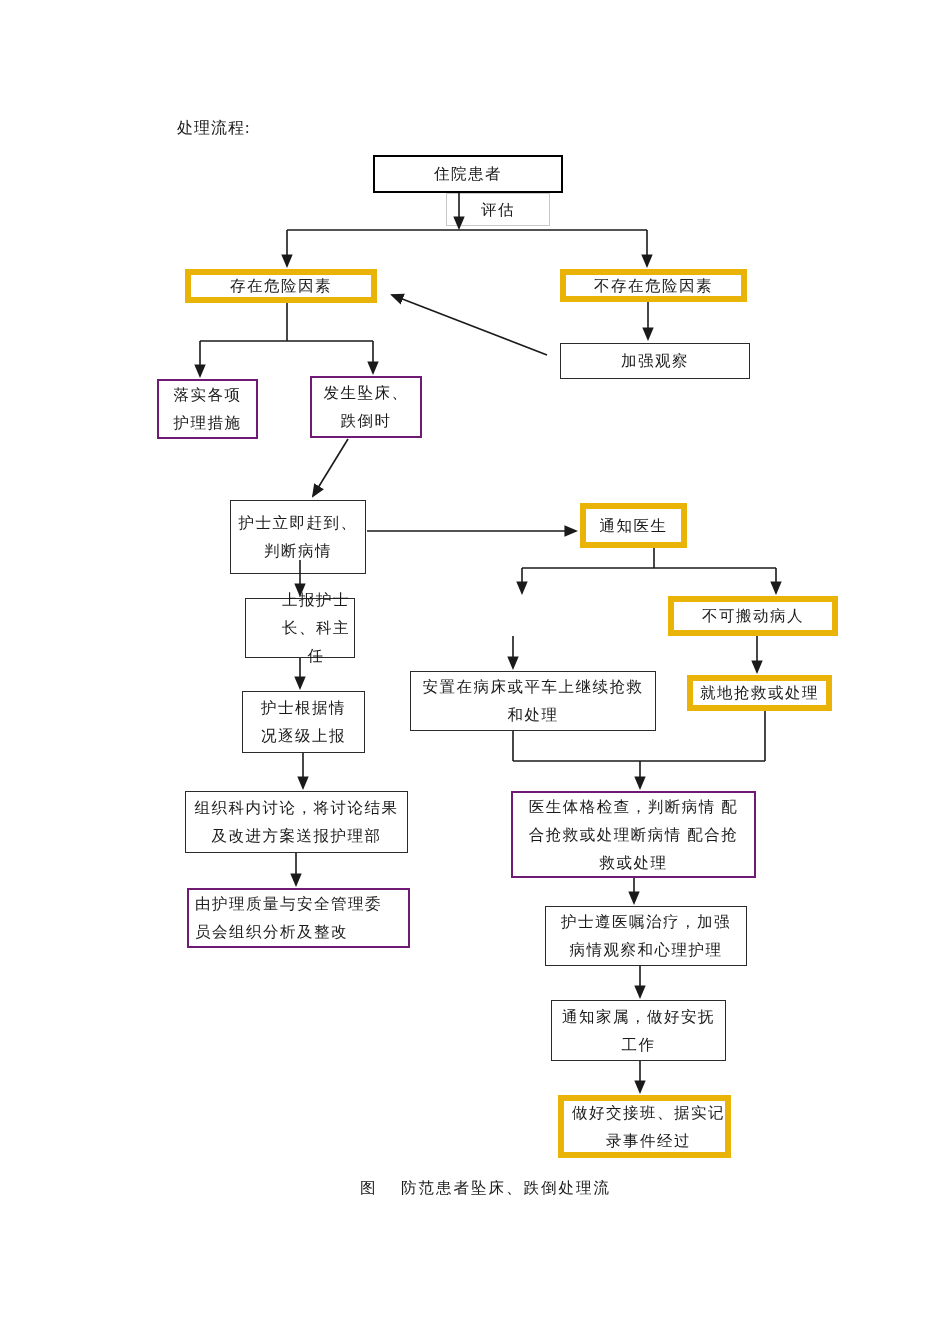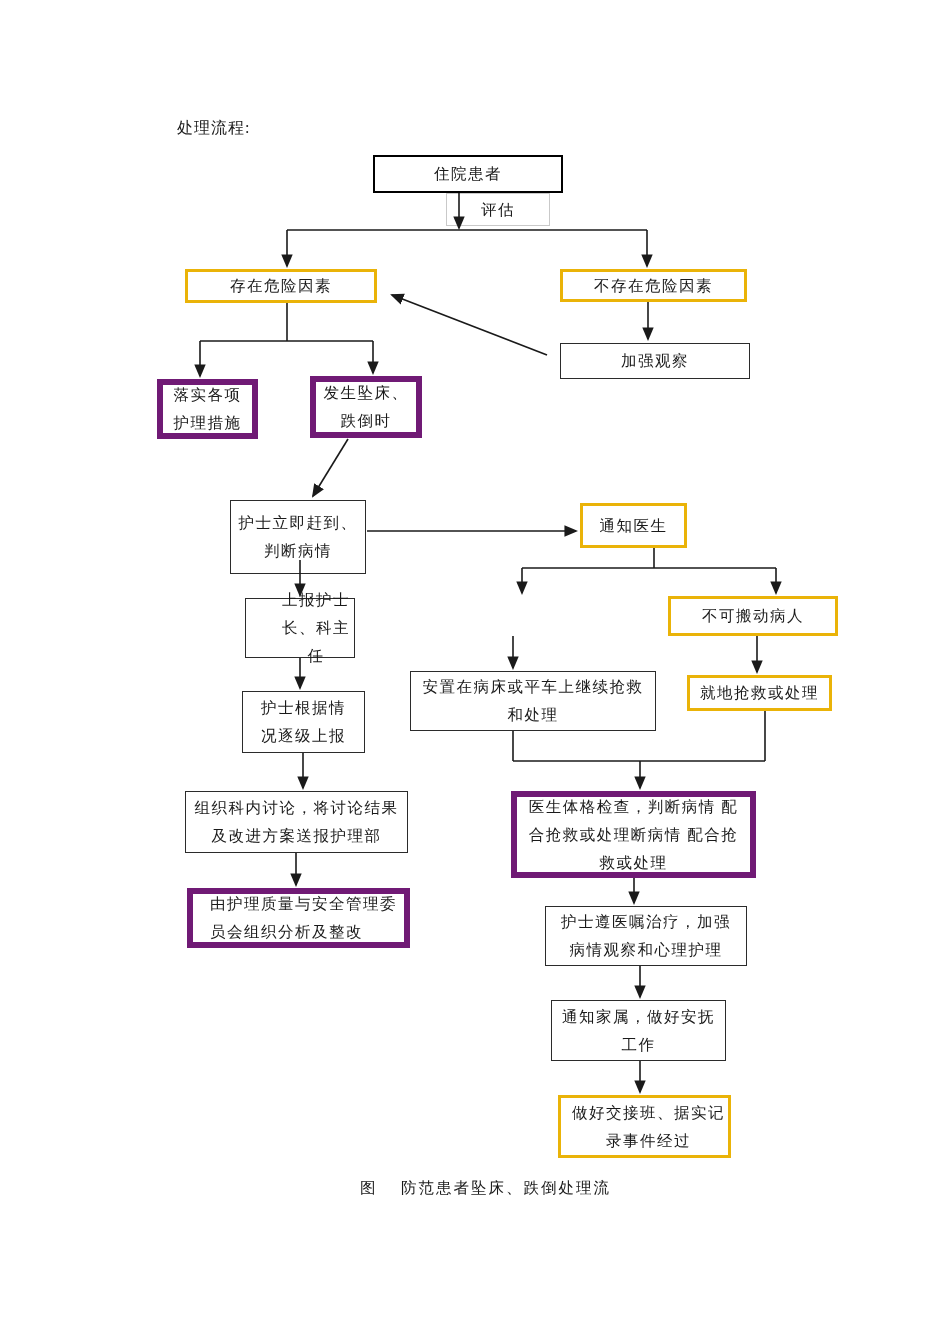--- a/index.html
+++ b/index.html
@@ -10,26 +10,26 @@
   }
   #title{
     position:absolute;left:145px;top:118px;font-size:16px;letter-spacing:1px;margin-left:32px;
   }
   #canvas{position:absolute;left:0;top:8px;width:950px;height:1344px;}
   .node{
     position:absolute;display:flex;flex-direction:column;justify-content:center;
     align-items:center;text-align:center;font-size:15.5px;line-height:28px;
     letter-spacing:1.5px;background:#ffffff;box-sizing:border-box;z-index:2;
   }
-  .node.b-thin{border:3px solid #eab308;}
+  .node.b-thin{border:6px solid #eab308;}
   .node.b-medium{border:1.5px solid #2b2b2b;}
-  .node.b-bold{border:6px solid #701a75;}
+  .node.b-bold{border:2px solid #701a75;}
   .node.b-boldest{border:2.5px solid #000000;}
   .node.b-light{border:1px solid #c9c9c9;z-index:1;}
-  .node.align-left{align-items:flex-start;text-align:center;padding-left:17px;}
+  .node.align-left{align-items:flex-start;text-align:center;padding-left:6px;}
   #connector-layer{position:absolute;left:0;top:0;z-index:3;pointer-events:none;}
   #caption{
     position:absolute;left:360px;top:1178px;font-size:15.5px;letter-spacing:2px;
     white-space:pre;
   }
 </style>
 </head>
 <body>
 
 <div id="page">

